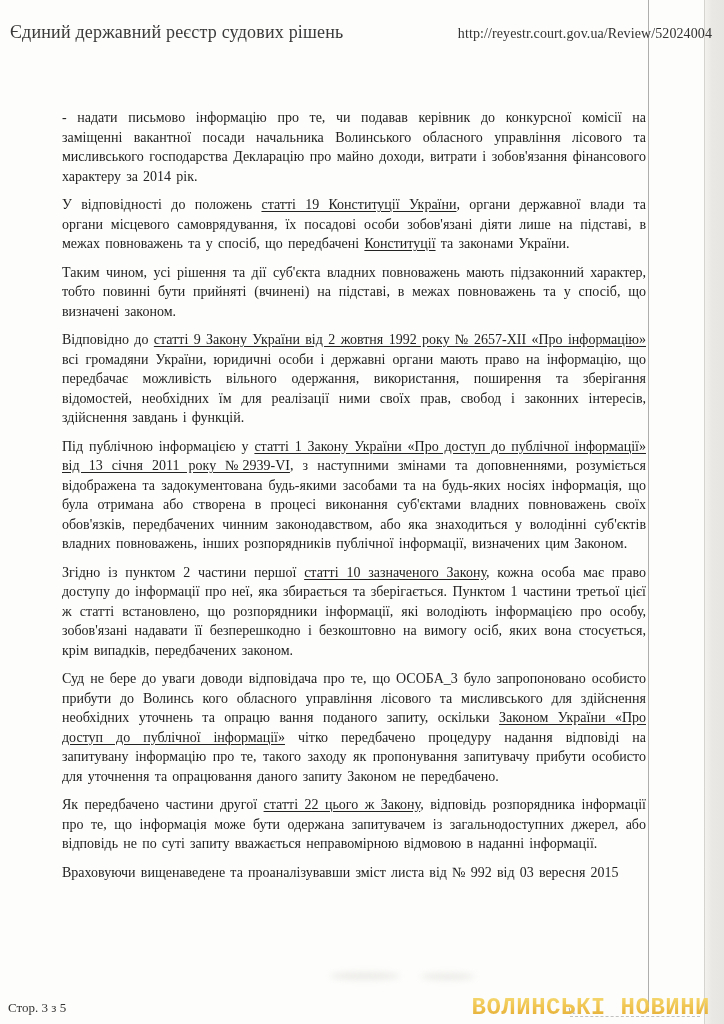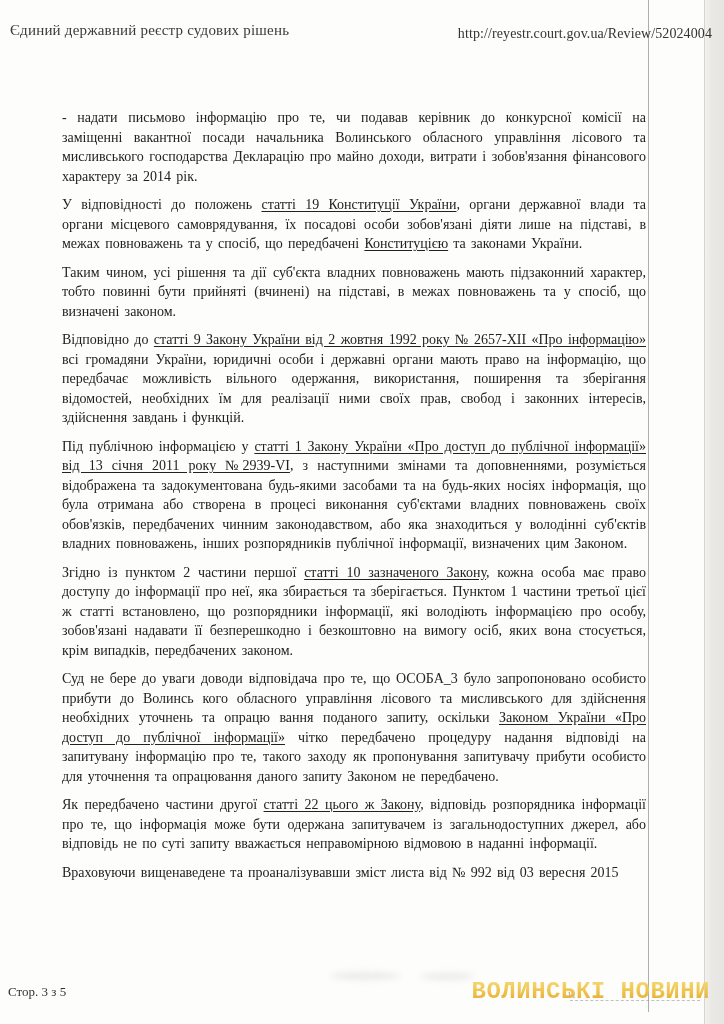--- a/index.html
+++ b/index.html
@@ -15,32 +15,32 @@
     background:linear-gradient(90deg,#f2f1ee 0%,#e9e8e4 35%,#e6e5e1 100%);
     border-left:1px solid #d6d4cf;
   }
   
   .scan-line{
     position:absolute;top:0;left:648px;width:1px;height:1012px;
     background:rgba(110,110,110,.55);
   }
   .doc-header{position:absolute;top:20px;left:10px;right:30px;height:24px;}
   .registry-title{
-    position:absolute;left:0;top:2px;font-size:15px;color:#3a3a3a;letter-spacing:.2px;
+    position:absolute;left:0;top:2px;font-size:18px;color:#3a3a3a;letter-spacing:.2px;
   }
   .doc-url{
     position:absolute;right:-18px;top:6px;font-size:14px;color:#333;letter-spacing:.1px;
   }
   .doc-body{
     position:absolute;left:62px;top:76px;width:584px;
     font-size:14px;line-height:19.5px;word-spacing:.12em;margin-top:32px;
   }
   .para{margin:0 0 9px 0;text-align:justify;}
   .uline{text-decoration:underline;text-underline-offset:2px;}
-  .doc-footer{position:absolute;left:0;right:0;bottom:16px;height:34px;}
+  .doc-footer{position:absolute;left:0;right:0;bottom:0;height:34px;}
   .page-number{
     position:absolute;left:8px;bottom:8px;font-size:13px;color:#333;
   }
   .obscured-text{
     position:absolute;right:148px;bottom:8px;font-size:9px;color:#9a9a9a;z-index:1;
   }
   .obscured-dots{
     position:absolute;right:24px;bottom:7px;width:130px;height:0;
     border-bottom:1px dashed #9a9a9a;opacity:.6;z-index:1;
   }
@@ -66,21 +66,21 @@
 <div class="page-edge-strip"></div>
 <div class="scan-line"></div>
 
 <div class="doc-header">
   <span class="registry-title">Єдиний державний реєстр судових рішень</span>
   <span class="doc-url">http://reyestr.court.gov.ua/Review/52024004</span>
 </div>
 
 <div class="doc-body">
     <p class="para"><span>- надати письмово інформацію про те, чи подавав керівник до конкурсної комісії на заміщенні вакантної посади начальника Волинського обласного управління лісового та мисливського господарства Декларацію про майно доходи, витрати і зобов'язання фінансового характеру за 2014 рік.</span></p>
-    <p class="para"><span>У відповідності до положень </span><span class="uline">статті 19 Конституції України</span><span>, органи державної влади та органи місцевого самоврядування, їх посадові особи зобов'язані діяти лише на підставі, в межах повноважень та у спосіб, що передбачені </span><span class="uline">Конституцією</span><span> та законами України.</span></p>
+    <p class="para"><span>У відповідності до положень </span><span class="uline">статті 19 Конституції України</span><span>, органи державної влади та органи місцевого самоврядування, їх посадові особи зобов'язані діяти лише на підставі, в межах повноважень та у спосіб, що передбачені </span><span class="uline">Конституції</span><span> та законами України.</span></p>
     <p class="para"><span>Таким чином, усі рішення та дії суб'єкта владних повноважень мають підзаконний характер, тобто повинні бути прийняті (вчинені) на підставі, в межах повноважень та у спосіб, що визначені законом.</span></p>
     <p class="para"><span>Відповідно до </span><span class="uline">статті 9 Закону України від 2 жовтня 1992 року № 2657-XII «Про інформацію»</span><span> всі громадяни України, юридичні особи і державні органи мають право на інформацію, що передбачає можливість вільного одержання, використання, поширення та зберігання відомостей, необхідних їм для реалізації ними своїх прав, свобод і законних інтересів, здійснення завдань і функцій.</span></p>
     <p class="para"><span>Під публічною інформацією у </span><span class="uline">статті 1 Закону України «Про доступ до публічної інформації» від 13 січня 2011 року №2939-VI</span><span>, з наступними змінами та доповненнями,  розуміється відображена та задокументована будь-якими засобами та на будь-яких носіях інформація, що була отримана або створена в процесі виконання суб'єктами владних повноважень своїх обов'язків, передбачених чинним законодавством, або яка знаходиться у володінні суб'єктів владних повноважень, інших розпорядників публічної інформації, визначених цим Законом.</span></p>
     <p class="para"><span>Згідно із пунктом 2 частини першої </span><span class="uline">статті 10 зазначеного Закону</span><span>, кожна особа має право доступу до інформації про неї, яка збирається та зберігається. Пунктом 1 частини третьої  цієї ж статті встановлено, що розпорядники інформації, які володіють інформацією про особу, зобов'язані надавати її безперешкодно і безкоштовно на вимогу осіб, яких вона стосується, крім випадків, передбачених законом.</span></p>
     <p class="para"><span>Суд не бере до уваги доводи відповідача про те, що ОСОБА_3 було запропоновано особисто прибути до Волинсь кого обласного управління лісового та мисливського для здійснення необхідних уточнень та опрацю вання поданого запиту, оскільки </span><span class="uline">Законом України «Про доступ до публічної інформації»</span><span> чітко передбачено процедуру надання відповіді на запитувану інформацію про те, такого заходу як пропонування запитувачу прибути особисто для уточнення та опрацювання даного запиту Законом не передбачено.</span></p>
     <p class="para"><span>Як передбачено частини другої </span><span class="uline">статті 22 цього ж Закону</span><span>, відповідь розпорядника інформації про те, що інформація може бути одержана запитувачем із загальнодоступних джерел, або відповідь не по суті запиту вважається неправомірною відмовою в наданні інформації.</span></p>
     <p class="para"><span>Враховуючи вищенаведене та проаналізувавши зміст листа від № 992 від 03 вересня 2015</span></p>
   </div>
 
 <div class="smudge smudge-1"></div>

